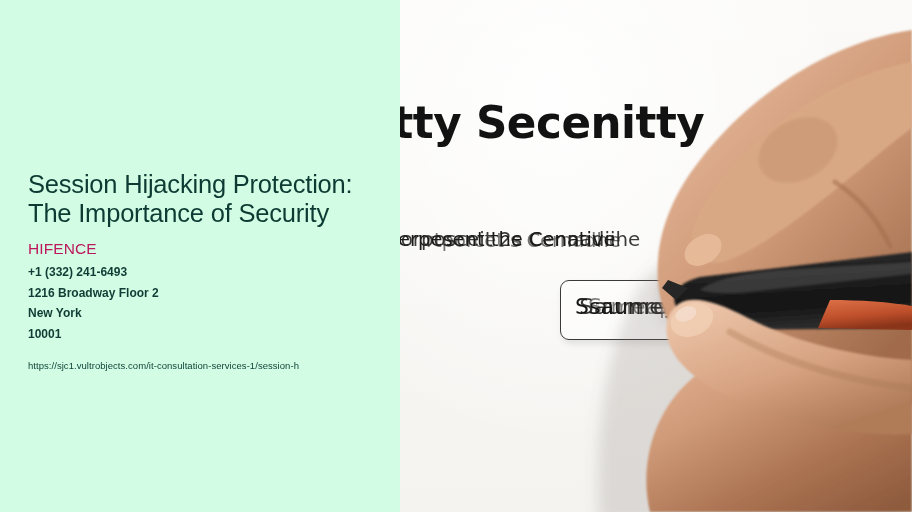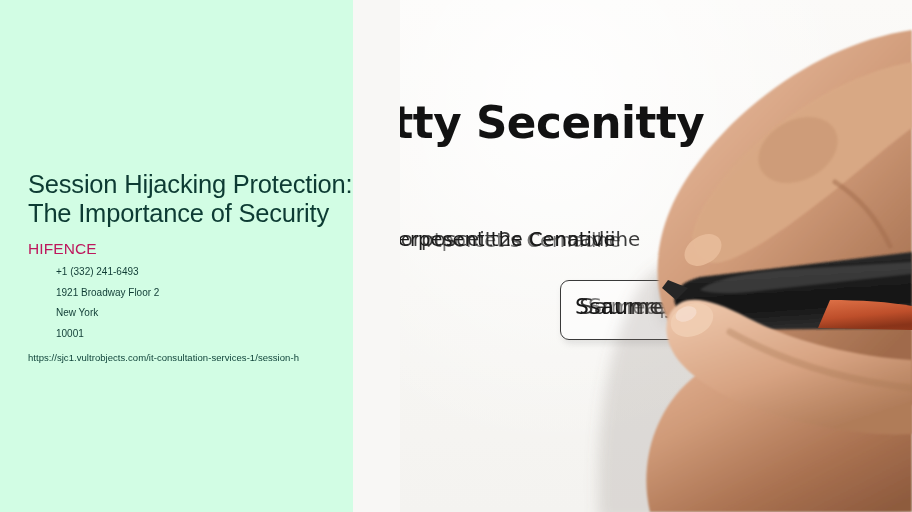--- a/index.html
+++ b/index.html
@@ -15,21 +15,21 @@
     width: 912px;
     height: 512px;
     overflow: hidden;
     background: #f8f7f5;
   }
 
   
   .left-panel {
     position: absolute;
     left: 0; top: 0;
-    width: 353px;
+    width: 400px;
     height: 512px;
     background: #d2fde4;
     overflow: hidden;
   }
   .info-block {
     position: absolute;
     left: 28px;
     top: 170px;
     width: 346px;
   }
@@ -45,29 +45,28 @@
   }
   .brand-name {
     font-size: 15.5px;
     font-weight: 400;
     color: #be185d;
     line-height: 21px;
     margin-bottom: 3px;
     letter-spacing: 0.1px;
   }
   .contact-line {
-    font-size: 10px;
-    font-weight: 400;
+    font-size: 12px;
+    font-weight: 700;
     color: #103c35;
     line-height: 20.5px;
     letter-spacing: 0px;
-    margin-left: 28px;
   }
   .url-block {
-    margin-top: 4px;
+    margin-top: 12px;
   }
   .url-line {
     font-size: 9.5px;
     color: #10443a;
     line-height: 20px;
     letter-spacing: 0.05px;
     word-break: break-all;
   }
 
   
@@ -204,21 +203,21 @@
 
   <div class="left-panel">
     <div class="info-block">
 
       <div class="article-title">Session Hijacking Protection: The Importance of Security</div>
 
       <div class="brand-name">HIFENCE</div>
 
       <div class="contact-line">+1 (332) 241-6493</div>
 
-      <div class="contact-line">1921 Broadway Floor 2</div>
+      <div class="contact-line">1216 Broadway Floor 2</div>
 
       <div class="contact-line">New York</div>
 
       <div class="contact-line">10001</div>
 
       <div class="url-block">
         <div class="url-line">https://sjc1.vultrobjects.com/it-consultation-services-1/session-h</div>
       </div>
 
     </div>

